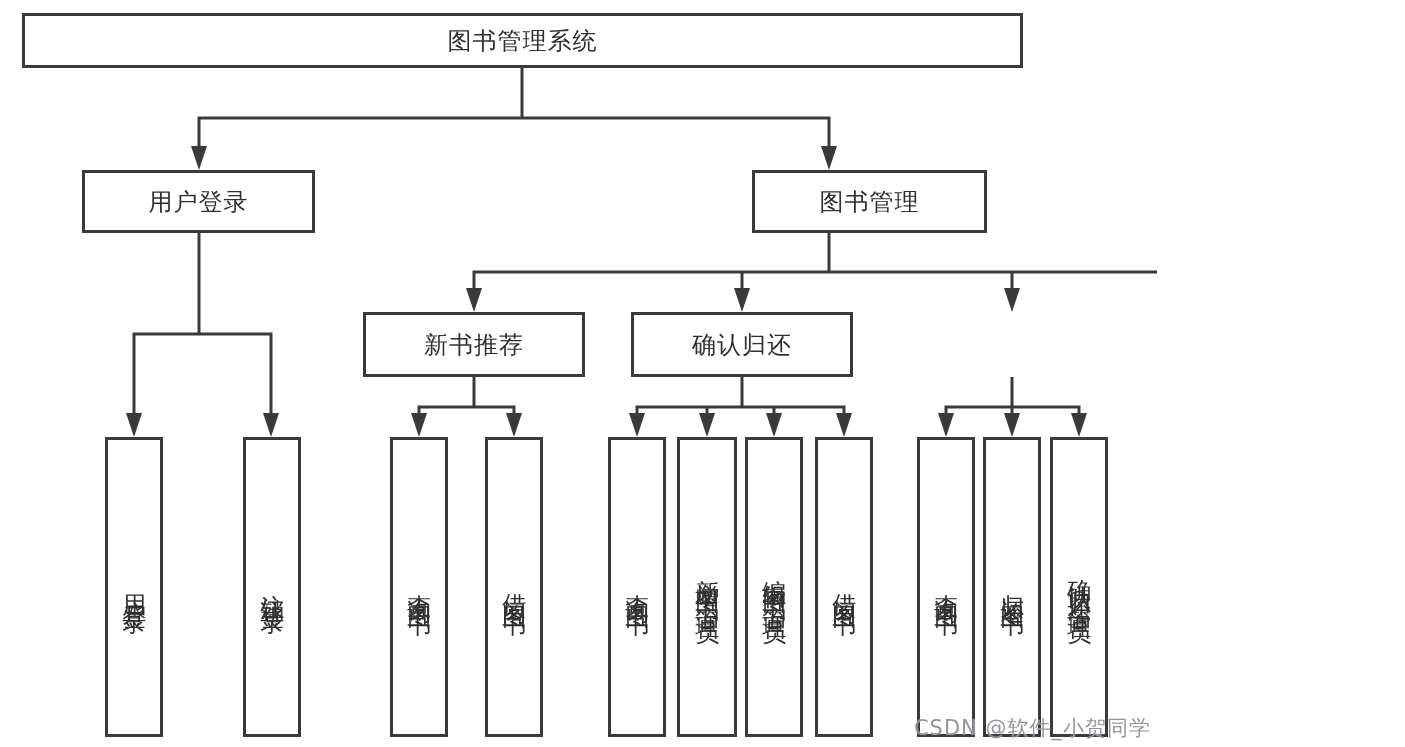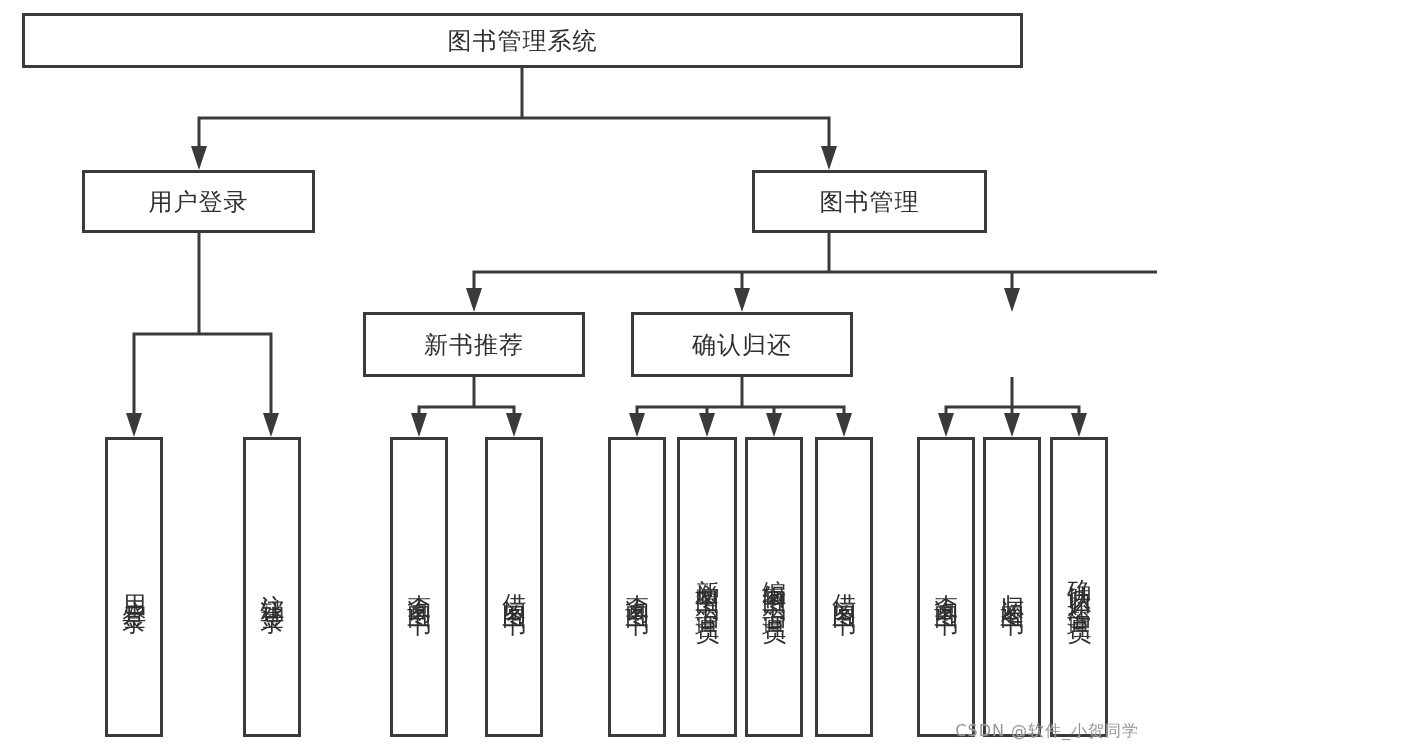--- a/index.html
+++ b/index.html
@@ -12,22 +12,22 @@
     position:absolute;z-index:2;box-sizing:border-box;
     border:3px solid #3a3a3a;background:#ffffff;color:#2f2f2f;
     display:flex;align-items:center;justify-content:center;
   }
   .node.h{font-size:24px;letter-spacing:1px;}
   .node.v span{
     writing-mode:vertical-rl;text-orientation:mixed;
     font-size:24px;line-height:1.1;letter-spacing:6px;
   }
   .watermark{
-    position:absolute;z-index:3;right:18px;bottom:5px;
-    font-size:16px;color:rgba(135,138,143,0.9);
+    position:absolute;z-index:3;right:6px;bottom:5px;
+    font-size:21px;color:rgba(135,138,143,0.9);
     text-shadow:0 0 1px rgba(255,255,255,0.8);
     letter-spacing:1px;white-space:nowrap;
   }
 </style>
 </head>
 <body>
 
 <div class="canvas">
 
   <svg class="wires" width="1405" height="747" viewBox="0 0 1405 747">

